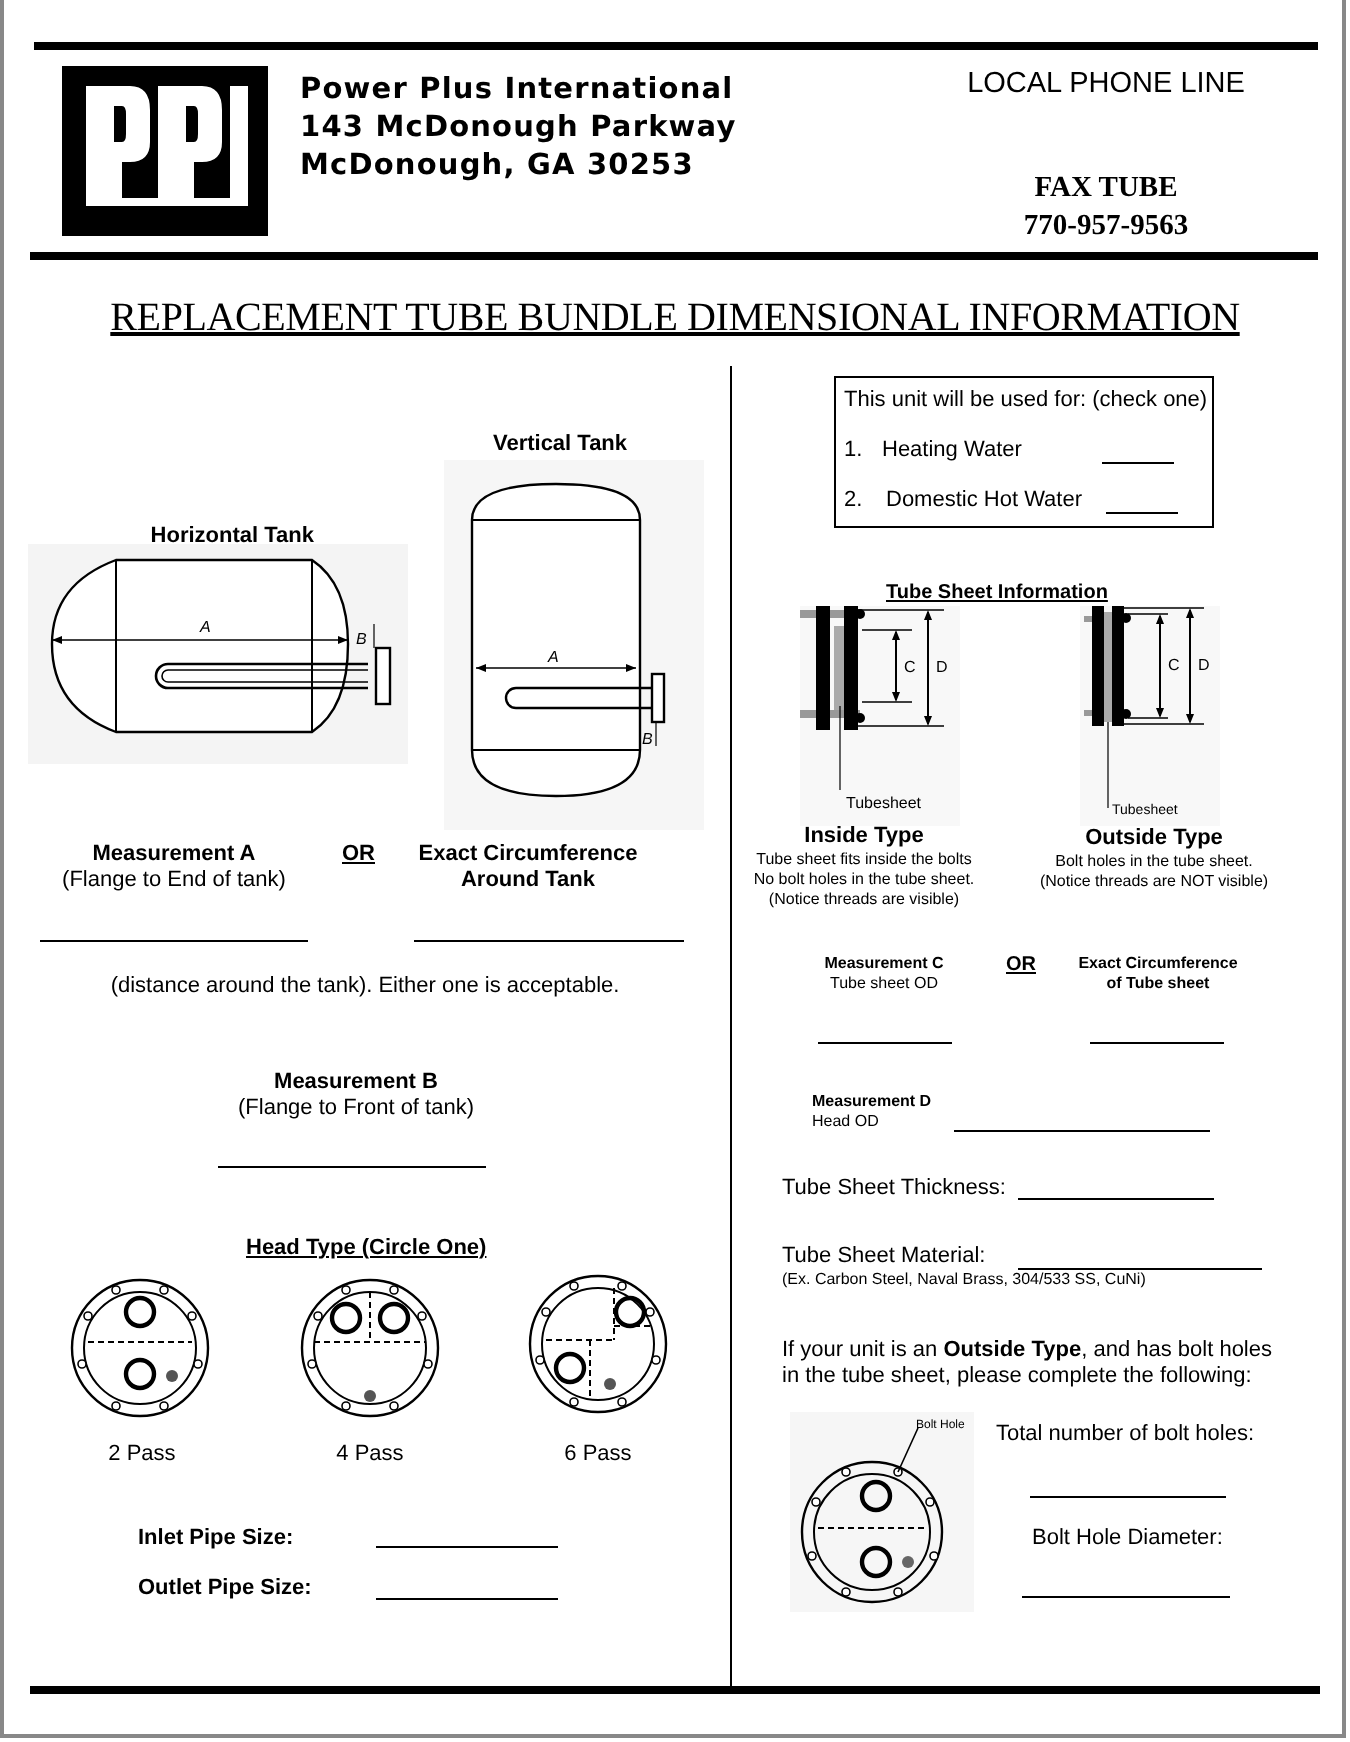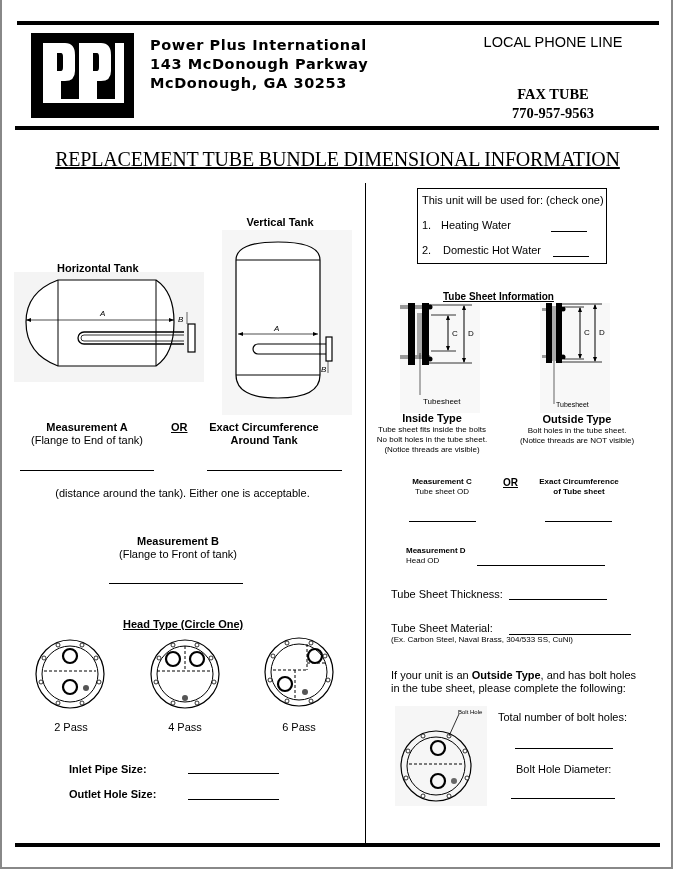--- a/index.html
+++ b/index.html
@@ -57,21 +57,21 @@
   <div>770-957-9563</div>
 </div>
 
 <div class="rule-thick" style="left:15px;top:126px;width:644px;height:4px;"></div>
 
 <div class="title">REPLACEMENT TUBE BUNDLE DIMENSIONAL INFORMATION</div>
 
 <div class="vdiv"></div>
 
 <div class="abs bold t11" style="left:230px;top:216px;width:100px;text-align:center;">Vertical Tank</div>
-<div class="abs bold t11" style="left:57px;top:262px;width:100px;text-align:left;">Horizontal Tank</div>
+<div class="abs bold t11" style="left:57px;top:262px;width:100px;text-align:right;">Horizontal Tank</div>
 
 <svg width="190" height="110" style="left:14px;top:272px;" viewBox="0 0 190 110">
   <rect x="0" y="0" width="190" height="110" fill="#f4f4f4"></rect>
   <path d="M44 8 H142 Q160 20 160 50 Q160 82 142 94 H44 Q12 82 12 50 Q12 20 44 8 Z" fill="#fff" stroke="#000" stroke-width="1.2"></path>
   <line x1="44" y1="8" x2="44" y2="94" stroke="#000" stroke-width="1"></line>
   <line x1="142" y1="8" x2="142" y2="94" stroke="#000" stroke-width="1"></line>
   <line x1="12" y1="48" x2="160" y2="48" stroke="#000" stroke-width="0.7"></line>
   <polygon points="12,48 17,46 17,50" fill="#000"></polygon>
   <polygon points="160,48 155,46 155,50" fill="#000"></polygon>
   <text x="86" y="44" font-size="8" font-style="italic" font-family="Liberation Sans, sans-serif">A</text>
@@ -179,21 +179,21 @@
   <circle cx="22" cy="48" r="7" fill="none" stroke="#000" stroke-width="2.2"></circle>
   <circle cx="42" cy="56" r="3" fill="#555"></circle>
 </svg>
 
 <div class="abs t11 center" style="left:40px;top:721px;width:62px;">2 Pass</div>
 <div class="abs t11 center" style="left:154px;top:721px;width:62px;">4 Pass</div>
 <div class="abs t11 center" style="left:268px;top:721px;width:62px;">6 Pass</div>
 
 <div class="abs bold t11" style="left:69px;top:763px;">Inlet Pipe Size:</div>
 <div class="line" style="left:188px;top:773px;width:91px;"></div>
-<div class="abs bold t11" style="left:69px;top:788px;">Outlet Hole Size:</div>
+<div class="abs bold t11" style="left:69px;top:788px;">Outlet Pipe Size:</div>
 <div class="line" style="left:188px;top:799px;width:91px;"></div>
 
 <div class="checkbox">
   <div class="abs" style="left:4px;top:5px;">This unit will be used for: (check one)</div>
   <div class="abs" style="left:4px;top:30px;">1.</div>
   <div class="abs" style="left:23px;top:30px;">Heating Water</div>
   <div class="line" style="left:133px;top:42px;width:36px;"></div>
   <div class="abs" style="left:4px;top:55px;">2.</div>
   <div class="abs" style="left:25px;top:55px;">Domestic Hot Water</div>
   <div class="line" style="left:135px;top:67px;width:36px;"></div>

